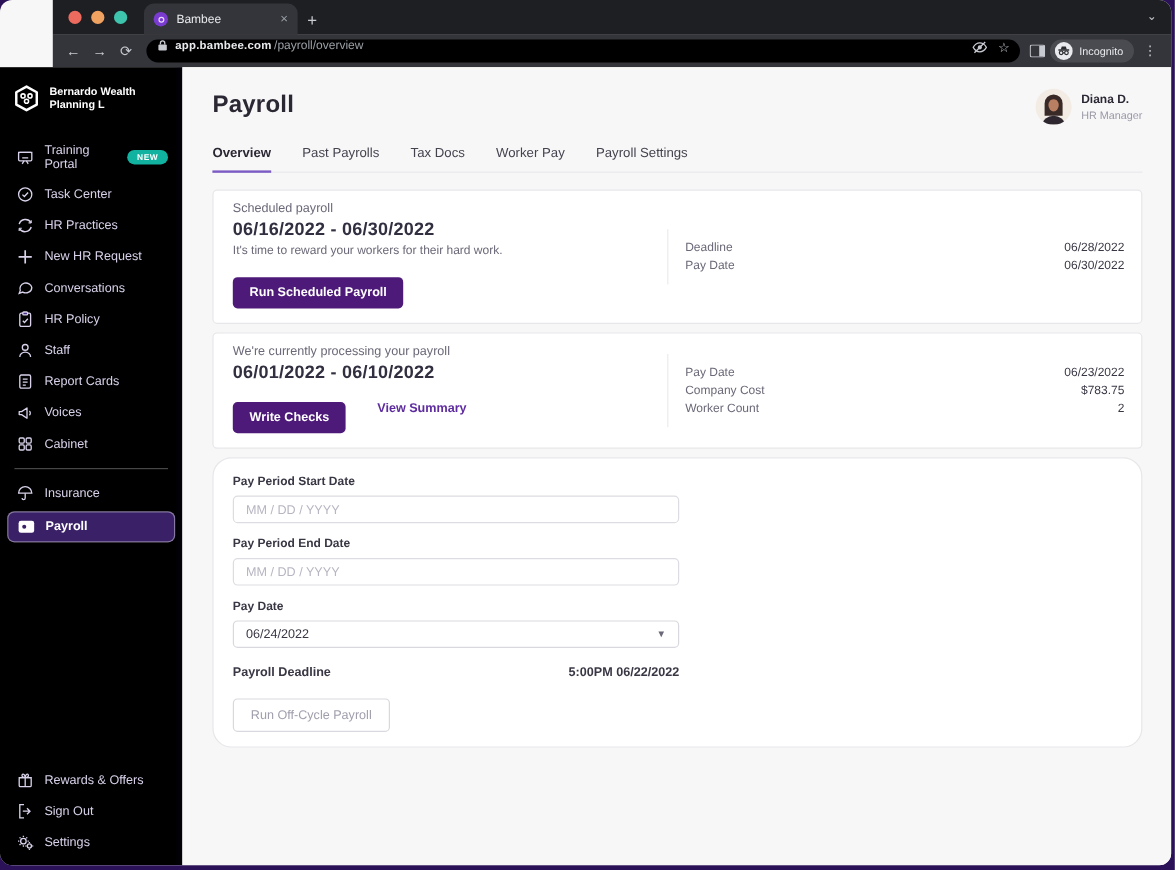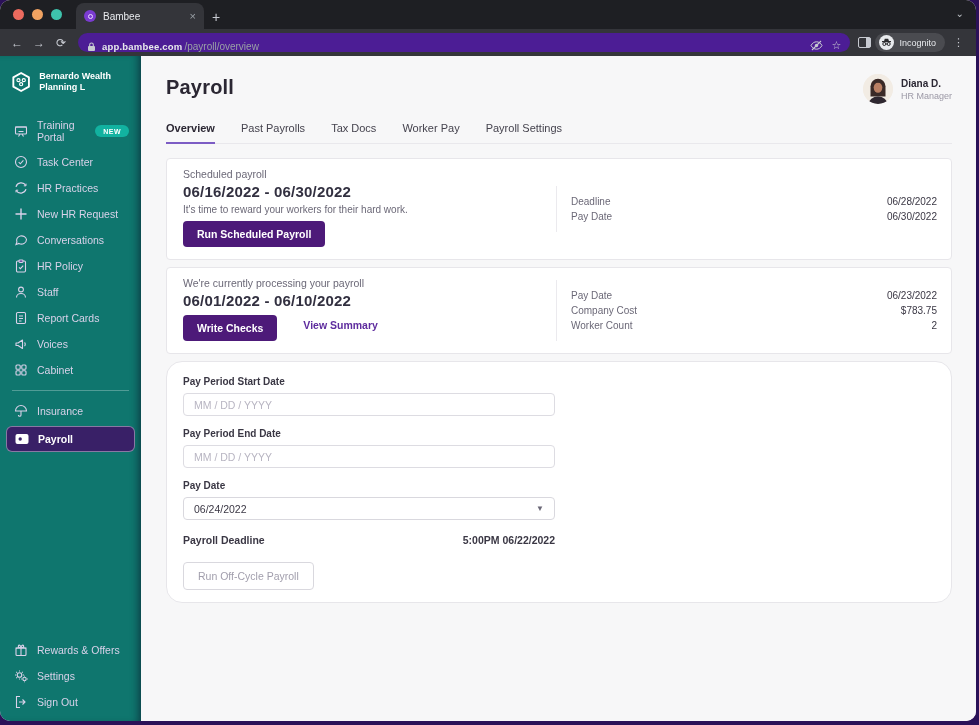--- a/index.html
+++ b/index.html
@@ -3,49 +3,49 @@
 <meta charset="utf-8">
 <style>
   * { margin:0; padding:0; box-sizing:border-box; }
   html,body { width:979px; height:725px; }
   body { font-family:"Liberation Sans", sans-serif; background:#2b1158; position:relative; overflow:hidden; }
 
   .window { position:absolute; left:0; top:0; right:3px; bottom:4px; border-radius:10px; overflow:hidden;
             display:flex; flex-direction:column; background:#f7f7f8; }
 
   
-  .chrome { flex:0 0 56px; display:flex; flex-direction:column; }
+  .chrome { flex:0 0 56px; display:flex; flex-direction:column;padding-left:44px; }
   .tabstrip { height:29px; background:#1e1f23; display:flex; align-items:flex-end; position:relative; }
   .traffic { display:flex; gap:8px; align-items:center; padding:0 10px 0 13px; height:29px; }
   .tl { width:11px; height:11px; border-radius:50%; }
   .tl.red{ background:#ec6a5e; } .tl.yellow{ background:#f0a261; } .tl.green{ background:#3ec3ac; }
   .tab { width:128px; height:26px; background:#34353a; border-radius:8px 8px 0 0; display:flex; align-items:center;
          gap:7px; padding:0 8px; margin-left:4px; }
   .favicon { width:12px; height:12px; border-radius:50%; background:#7a3bd0; display:inline-flex; align-items:center; justify-content:center; }
   .favicon i { width:5px; height:5px; border:1.2px solid #e8d9ff; border-radius:50%; }
   .tab-title { color:#e8eaed; font-size:10px; flex:1; }
   .tab-close { color:#9aa0a6; font-size:11px; cursor:default; }
   .newtab-btn { color:#c7cad1; font-size:14px; margin:0 0 4px 8px; }
   .tabstrip-caret { position:absolute; right:12px; top:8px; color:#bdc1c6; font-size:10px; }
 
   .toolbar { height:27px; background:#34353a; display:flex; align-items:center; padding:0 8px; gap:4px; }
   .nav-ic { color:#c7cad1; font-size:12px; width:18px; text-align:center; }
-  .omnibox { flex:1; height:19px; margin:0 4px; background:#4c1d95; border-radius:10px; display:flex; align-items:flex-end;
+  .omnibox { flex:1; height:19px; margin:0 4px; background:#000000; border-radius:10px; display:flex; align-items:flex-start;
              padding:0 9px; gap:6px; }
   .url { font-size:9.5px; color:#e8eaed; font-weight:bold; letter-spacing:.2px; }
   .url-path { font-size:10px; color:#9aa0a6; font-weight:normal; }
   .omni-right { margin-left:auto; display:flex; align-items:center; gap:9px; }
   .star { color:#c7cad1; font-size:11px; }
   .incog-chip { display:flex; align-items:center; gap:5px; background:#4a4b50; border-radius:10px; height:19px; padding:0 9px 0 4px; }
   .incog-chip span { color:#e8eaed; font-size:9px; }
   .kebab { color:#c7cad1; font-size:11px; padding:0 4px; }
 
   
   .app { flex:1; display:flex; min-height:0; }
-  .sidebar { width:141px; background:#0f766e; color:#ddd5ee; display:flex; flex-direction:column;
+  .sidebar { width:152px; background:#000000; color:#ddd5ee; display:flex; flex-direction:column;
              box-shadow:inset -7px 0 8px -5px rgba(10,5,30,.55); flex-shrink:0; }
   .brand { display:flex; align-items:center; gap:8px; padding:13px 8px 12px 11px; }
   .brand-name { font-size:9px; font-weight:bold; color:#fff; line-height:1.2; }
   .nav { display:flex; flex-direction:column; padding:6px 0; }
   .nav-item { display:flex; align-items:center; gap:9px; padding:6px 8px 6px 14px; font-size:10.5px; color:#d9d2ea;
               position:relative; min-height:24px; }
   .nav-item svg { flex-shrink:0; }
   .badge-new { margin-left:auto; margin-right:4px; background:#12b2a0; color:#fff; font-size:7px; font-weight:bold;
                letter-spacing:.5px; border-radius:8px; padding:2.5px 8px; }
   .divider { height:1px; background:rgba(255,255,255,.28); margin:7px 12px; }
@@ -73,21 +73,21 @@
   .card-left { flex:1; padding:9px 16px 12px; }
   .card-right { width:395px; border-left:1px solid #ebeaee; padding:8px 14px; }
   .kv-row { display:flex; justify-content:space-between; line-height:15px; }
   .kv-row .k { font-size:10px; color:#6b6877; }
   .kv-row .v { font-size:10px; color:#3a3744; }
 
   .mini-label { font-size:10.5px; color:#6b6877; }
   .period { font-size:15px; font-weight:bold; color:#323040; margin-top:3px; letter-spacing:.2px; }
   .desc { font-size:10px; color:#6b6877; margin-top:4px; }
   .btn-primary { display:inline-block; background:#4d1a79; color:#fff; font-size:10.5px; font-weight:bold;
-                 border:none; border-radius:4px; padding:7px 14px; margin-top:6px; font-family:inherit; }
+                 border:none; border-radius:4px; padding:7px 14px; margin-top:16px; font-family:inherit; }
   .btn-row { display:flex; align-items:center; gap:26px; }
   .link { font-size:10.5px; font-weight:bold; color:#5e2c9e; }
 
   .form-col { width:372px; }
   .f-label { font-size:10px; font-weight:bold; color:#3a3744; margin:12px 0 6px; }
   .f-input { width:100%; height:23px; border:1px solid #dddce2; border-radius:4px; padding:0 10px;
              font-size:10.5px; font-family:inherit; color:#3a3744; background:#fff; }
   .f-input::placeholder { color:#b8b5c2; }
   .f-select { width:100%; height:23px; border:1px solid #d9d8de; border-radius:4px; display:flex; align-items:center;
               padding:0 10px; font-size:10.5px; color:#3a3744; background:#fff; }
@@ -267,33 +267,33 @@
       <nav class="nav nav-bottom">
         <div class="nav-item">
           <svg width="14" height="14" viewBox="0 0 14 14" fill="none" stroke="#d9d2ea" stroke-width="1.1">
               <rect x="2" y="5" width="10" height="7.5" rx="1"></rect>
               <path d="M1.5 5h11M7 5v7.5M7 5C5 5 3.8 3.8 4.5 2.6 5.2 1.5 7 2.5 7 5ZM7 5c2 0 3.2-1.2 2.5-2.4C8.8 1.5 7 2.5 7 5Z"></path>
             </svg>
           <span>Rewards &amp; Offers</span>
         </div>
         <div class="nav-item">
           <svg width="14" height="14" viewBox="0 0 14 14" fill="none" stroke="#d9d2ea" stroke-width="1.1">
+              <path d="M6 1.5H2.5v11H6"></path>
+              <path d="M8.5 4.5 11 7l-2.5 2.5M11 7H5"></path>
+            </svg>
+          <span>Sign Out</span>
+        </div>
+        <div class="nav-item">
+          <svg width="14" height="14" viewBox="0 0 14 14" fill="none" stroke="#d9d2ea" stroke-width="1.1">
               <circle cx="5.5" cy="6" r="2.3"></circle>
               <path d="M5.5 2.6V1.4M5.5 9.4v1.2M2.1 6H1M10 6H8.9M3.1 3.6l-.8-.8M7.9 3.6l.8-.8M3.1 8.4l-.8.8"></path>
               <circle cx="10.5" cy="10" r="1.7"></circle>
               <path d="M10.5 7.6v-.9M10.5 12.4v.9M8.1 10h-.9M13.8 10h-.9"></path>
             </svg>
           <span>Settings</span>
-        </div>
-        <div class="nav-item">
-          <svg width="14" height="14" viewBox="0 0 14 14" fill="none" stroke="#d9d2ea" stroke-width="1.1">
-              <path d="M6 1.5H2.5v11H6"></path>
-              <path d="M8.5 4.5 11 7l-2.5 2.5M11 7H5"></path>
-            </svg>
-          <span>Sign Out</span>
         </div>
       </nav>
     </aside>
 
     <main class="main">
       <div class="main-header">
         <h1 class="page-title">Payroll</h1>
         <div class="userbox">
           <span class="avatar">
             <svg width="30" height="30" viewBox="0 0 32 32">

